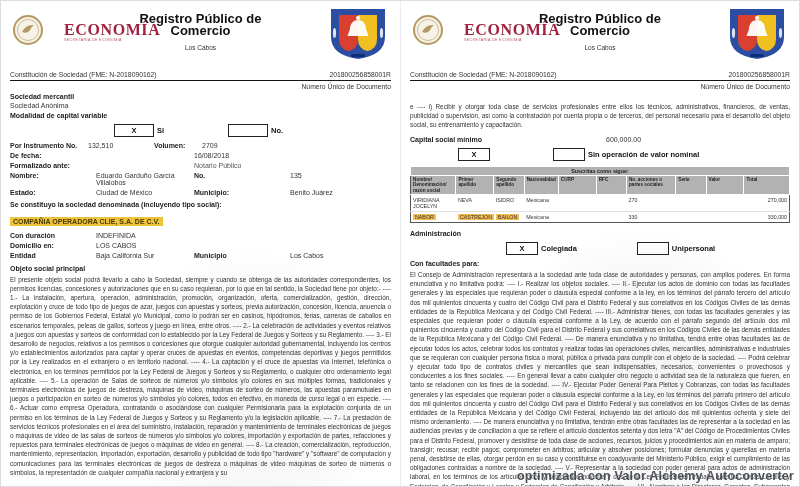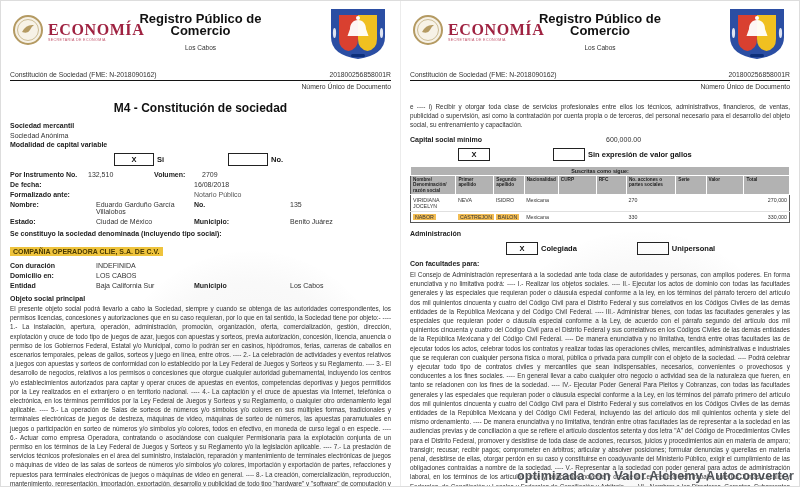--- a/index.html
+++ b/index.html
@@ -3,21 +3,21 @@
 <meta charset="utf-8">
 <style>
   html,body{margin:0;padding:0;background:#f2f2f2;}
   .canvas{position:relative;width:800px;height:487px;background:#fff;overflow:hidden;
           font-family:"Liberation Sans",sans-serif;color:#222;border:1px solid #ddd;box-sizing:border-box;display:flex;}
   .page{width:400px;height:487px;box-sizing:border-box;padding:6px 9px;position:relative;overflow:hidden;}
   .page+.page{border-left:1px solid #ececec;}
 
   
   .hdr{position:relative;height:58px;}
-  .brandgrp{position:absolute;left:2px;top:7px;display:flex;align-items:center;gap:4px;}
+  .brandgrp{position:absolute;left:2px;top:7px;display:flex;align-items:center;gap:20px;}
   .brand{font-family:"Liberation Serif",serif;font-weight:bold;font-size:16px;letter-spacing:.6px;color:#9f2241;line-height:15px;}
   .brand-sub{font-size:3.6px;color:#c2536a;letter-spacing:.4px;margin-top:1px;}
   .titlewrap{position:absolute;left:0;right:0;top:6px;margin:0 auto;width:150px;text-align:center;}
   .hdr-title{font-weight:bold;font-size:13px;line-height:12px;color:#111;}
   .hdr-office{font-size:6.5px;margin-top:7px;color:#333;}
   .shieldwrap{position:absolute;right:0;top:0;}
 
   .doc-line{display:flex;justify-content:space-between;align-items:flex-end;font-size:6.8px;
             border-bottom:1.6px solid #141414;padding-bottom:2px;margin-top:6px;color:#333;}
   .doc-num-label{text-align:right;font-size:6.8px;margin-top:2px;color:#333;}
@@ -98,21 +98,20 @@
         </svg>
       </div>
     </div>
 
     <div class="doc-line">
       <span>Constitución de Sociedad (FME: N-2018090162)</span>
       <span>201800256858001R</span>
     </div>
     <div class="doc-num-label">Número Único de Documento</div>
 
-    <div class="m4-title">M4 - Constitución de sociedad</div>
 
     <div class="lbl">Sociedad mercantil</div>
     <div class="val">Sociedad Anónima</div>
     <div class="lbl">Modalidad de capital variable</div>
 
     <div class="cbrow">
       <span class="cb ml104">X</span>
       <span>Si</span>
       <span class="cb ml64"></span>
       <span>No.</span>
@@ -211,21 +210,21 @@
     <p class="small" style="margin-top:12px;">e ---- i) Recibir y otorgar toda clase de servicios profesionales entre ellos los técnicos, administrativos, financieros, de ventas, publicidad o supervisión, así como la contratación por cuenta propia o de terceros, del personal necesario para el desarrollo del objeto social, su entrenamiento y capacitación.</p>
 
     <div class="row" style="margin-top:6px;">
       <span class="lbl w196">Capital social mínimo</span>
       <span class="val">600,000.00</span>
     </div>
 
     <div class="cbrow">
       <span class="cb sm ml48">X</span>
       <span class="cb sm ml60"></span>
-      <span>Sin expresión de valor gallos</span>
+      <span>Sin operación de valor nominal</span>
     </div>
 
     <table class="tbl">
       <colgroup>
         <col style="width:12%">
           <col style="width:10%">
           <col style="width:8%">
           <col style="width:9%">
         <col style="width:10%">
           <col style="width:8%">

